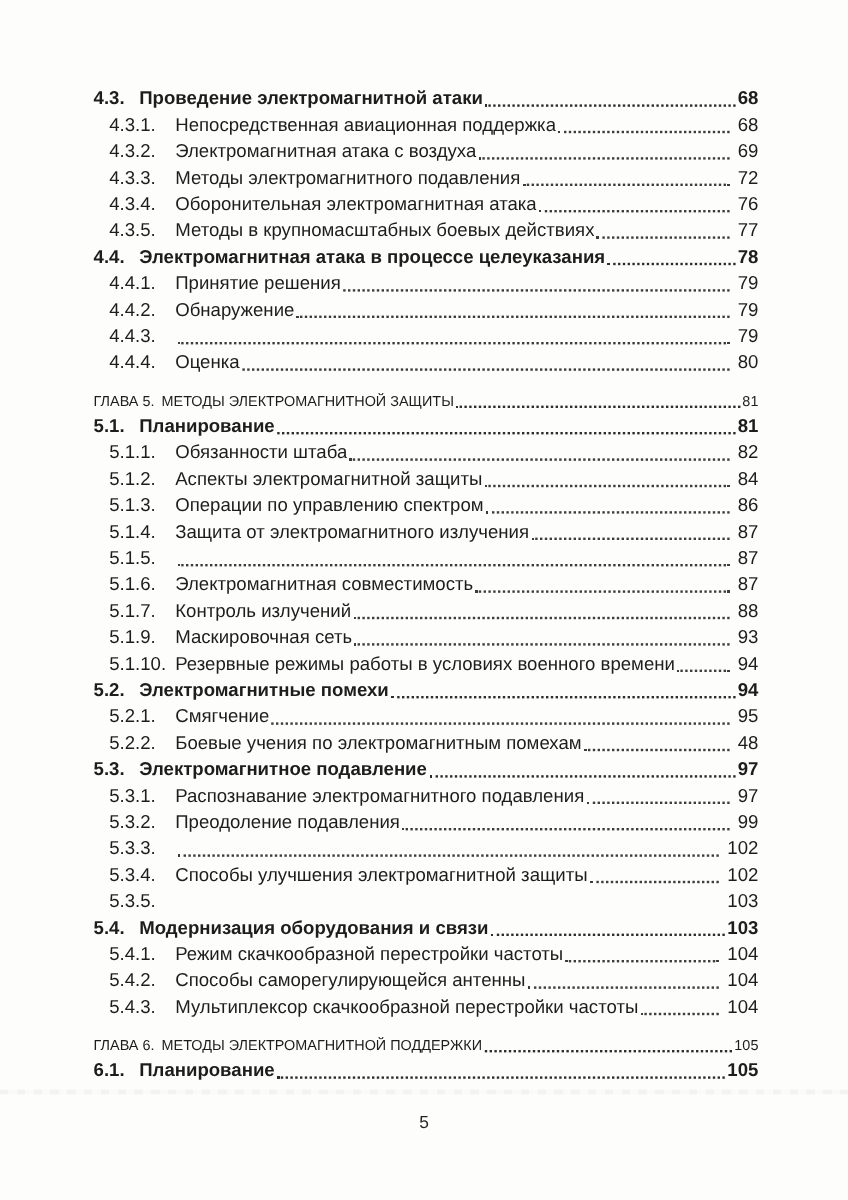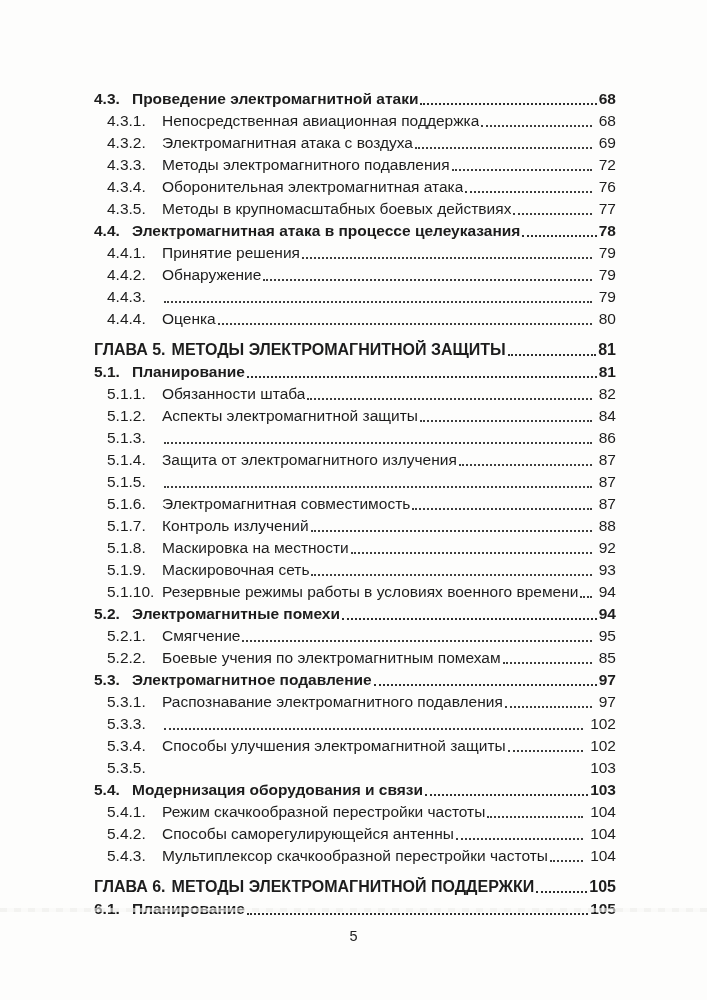--- a/index.html
+++ b/index.html
@@ -16,21 +16,21 @@
     overflow: hidden;
   }
   .page {
     position: absolute;
     inset: 0;
     padding: 72px 75px 0 78px;
     box-sizing: border-box;
   }
   .toc {
     list-style: none;
-    margin: 16px;
+    margin: 0;
     padding: 0;
   }
   .toc-row {
     display: flex;
     align-items: flex-end;
     line-height: 22px;
     font-size: 15.5px;
     white-space: nowrap;
   }
   .toc-row .num {
@@ -64,22 +64,22 @@
   }
   .sub .num {
     min-width: 55px;
   }
   .sub .leader {
     border-bottom: 2px dotted #3d3d3d;
     margin-right: 6px;
   }
   
   .chapter {
-    font-weight: bold;
-    font-size: 16px;
+    font-weight: normal;
+    font-size: 12px;
     margin-top: 9px;
     align-items: flex-end;
   }
   .chapter .num {
     margin-right: 6px;
   }
   .no-leader .leader {
     border-bottom: none;
     margin: 0;
   }
@@ -206,20 +206,21 @@
 
   <li class="toc-row sub">
     <span class="num">5.1.2.</span>
     <span class="title">Аспекты электромагнитной защиты</span>
     <span class="leader"></span>
     <span class="pg">84</span>
   </li>
 
   <li class="toc-row sub">
     <span class="num">5.1.3.</span>
+    <span class="title">Операции по управлению спектром</span>
     <span class="leader"></span>
     <span class="pg">86</span>
   </li>
 
   <li class="toc-row sub">
     <span class="num">5.1.4.</span>
     <span class="title">Защита от электромагнитного излучения</span>
     <span class="leader"></span>
     <span class="pg">87</span>
   </li>
@@ -237,26 +238,20 @@
     <span class="pg">87</span>
   </li>
 
   <li class="toc-row sub">
     <span class="num">5.1.7.</span>
     <span class="title">Контроль излучений</span>
     <span class="leader"></span>
     <span class="pg">88</span>
   </li>
 
-  <li class="toc-row sub">
-    <span class="num">5.1.8.</span>
-    <span class="title">Маскировка на местности</span>
-    <span class="leader"></span>
-    <span class="pg">92</span>
-  </li>
 
   <li class="toc-row sub">
     <span class="num">5.1.9.</span>
     <span class="title">Маскировочная сеть</span>
     <span class="leader"></span>
     <span class="pg">93</span>
   </li>
 
   <li class="toc-row sub">
     <span class="num">5.1.10.</span>
@@ -276,37 +271,43 @@
     <span class="num">5.2.1.</span>
     <span class="title">Смягчение</span>
     <span class="leader"></span>
     <span class="pg">95</span>
   </li>
 
   <li class="toc-row sub">
     <span class="num">5.2.2.</span>
     <span class="title">Боевые учения по электромагнитным помехам</span>
     <span class="leader"></span>
-    <span class="pg">85</span>
+    <span class="pg">48</span>
   </li>
 
   <li class="toc-row section">
     <span class="num">5.3.</span>
     <span class="title">Электромагнитное подавление</span>
     <span class="leader"></span>
     <span class="pg">97</span>
   </li>
 
   <li class="toc-row sub">
     <span class="num">5.3.1.</span>
     <span class="title">Распознавание электромагнитного подавления</span>
     <span class="leader"></span>
     <span class="pg">97</span>
   </li>
 
+  <li class="toc-row sub">
+    <span class="num">5.3.2.</span>
+    <span class="title">Преодоление подавления</span>
+    <span class="leader"></span>
+    <span class="pg">99</span>
+  </li>
 
   <li class="toc-row sub">
     <span class="num">5.3.3.</span>
     <span class="leader"></span>
     <span class="pg">102</span>
   </li>
 
   <li class="toc-row sub">
     <span class="num">5.3.4.</span>
     <span class="title">Способы улучшения электромагнитной защиты</span>

